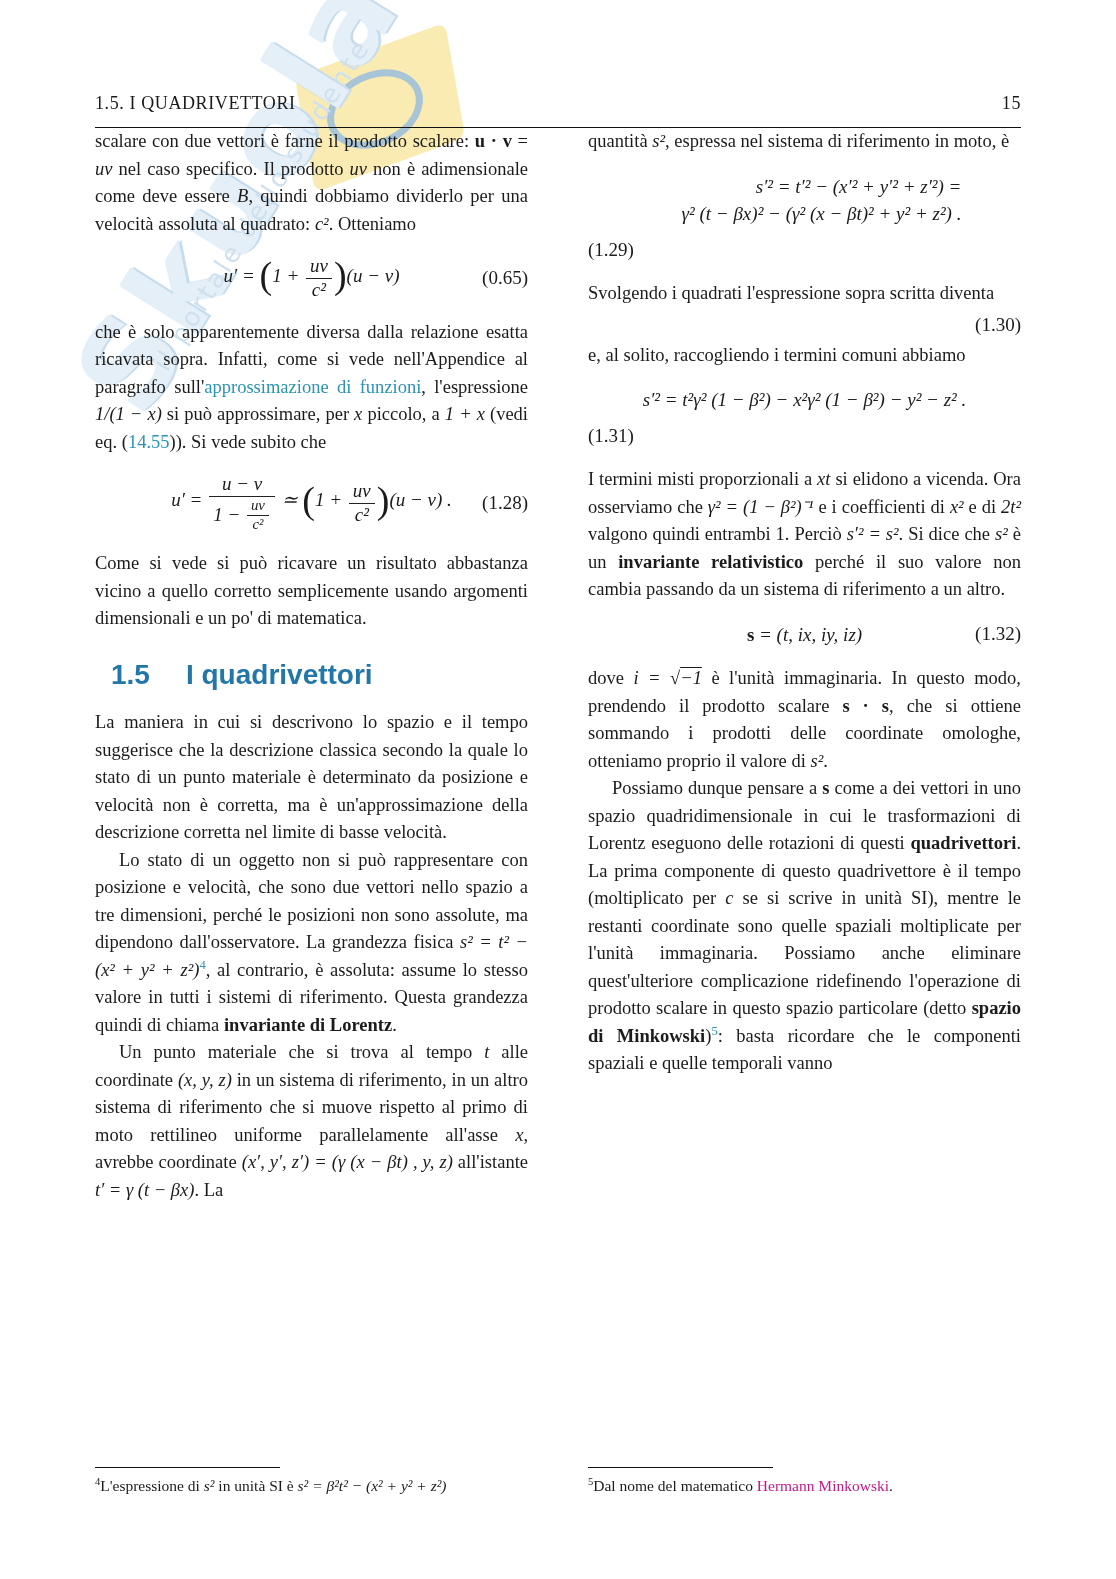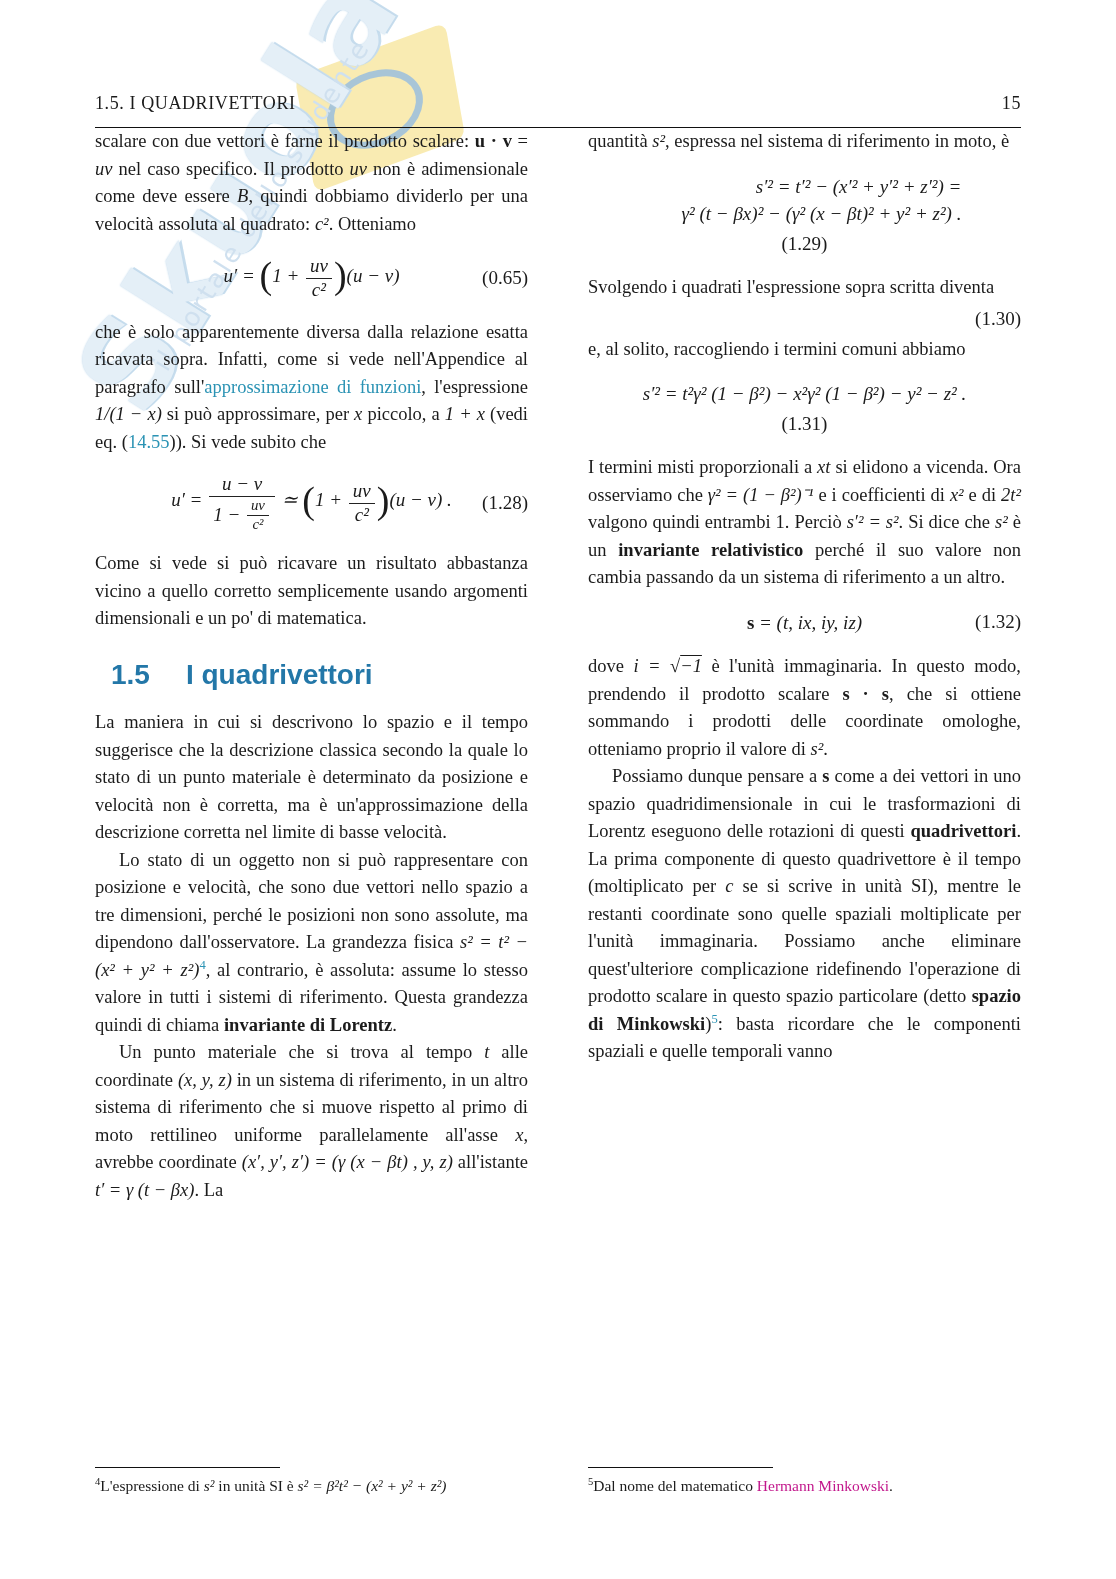--- a/index.html
+++ b/index.html
@@ -31,21 +31,21 @@
   .r-b{font-weight:bold;}
   .r-link{color:#2b93b4;}
   .r-link2{color:#c2188c;}
   .r-supl{vertical-align:super;font-size:68%;color:#2b93b4;line-height:0;}
   .r-sup{vertical-align:super;font-size:68%;line-height:0;}
   .r-sqrt{text-decoration:overline;}
   
   .equation{position:relative;margin:17px 0;text-align:center;font-size:19px;}
   .m{font-style:italic;}
   .eq-tag{position:absolute;right:0;top:50%;transform:translateY(-50%);font-style:normal;}
-  .eq-tagline{display:block;text-align:center;font-style:normal;margin-top:2px;}
+  .eq-tagline{display:block;text-align:left;font-style:normal;margin-top:8px;}
   .bp{font-size:200%;font-weight:300;vertical-align:-0.18em;line-height:0;font-style:normal;}
   .frac{display:inline-block;vertical-align:-0.75em;text-align:center;line-height:1.2;margin:0 2px;}
   .frac .num{display:block;padding:0 4px;}
   .frac .den{display:block;border-top:1.4px solid #222;padding:0 4px;}
   .frac.small{font-size:78%;vertical-align:-0.55em;}
   .eq-lines{display:inline-block;text-align:right;}
   .eq-line2{padding-left:34px;}
   
   .section-heading{display:flex;gap:36px;color:#2377a8;font-family:"Liberation Sans", sans-serif;
                    font-weight:bold;font-size:28px;line-height:1.15;margin:26px 0 18px 16px;}

